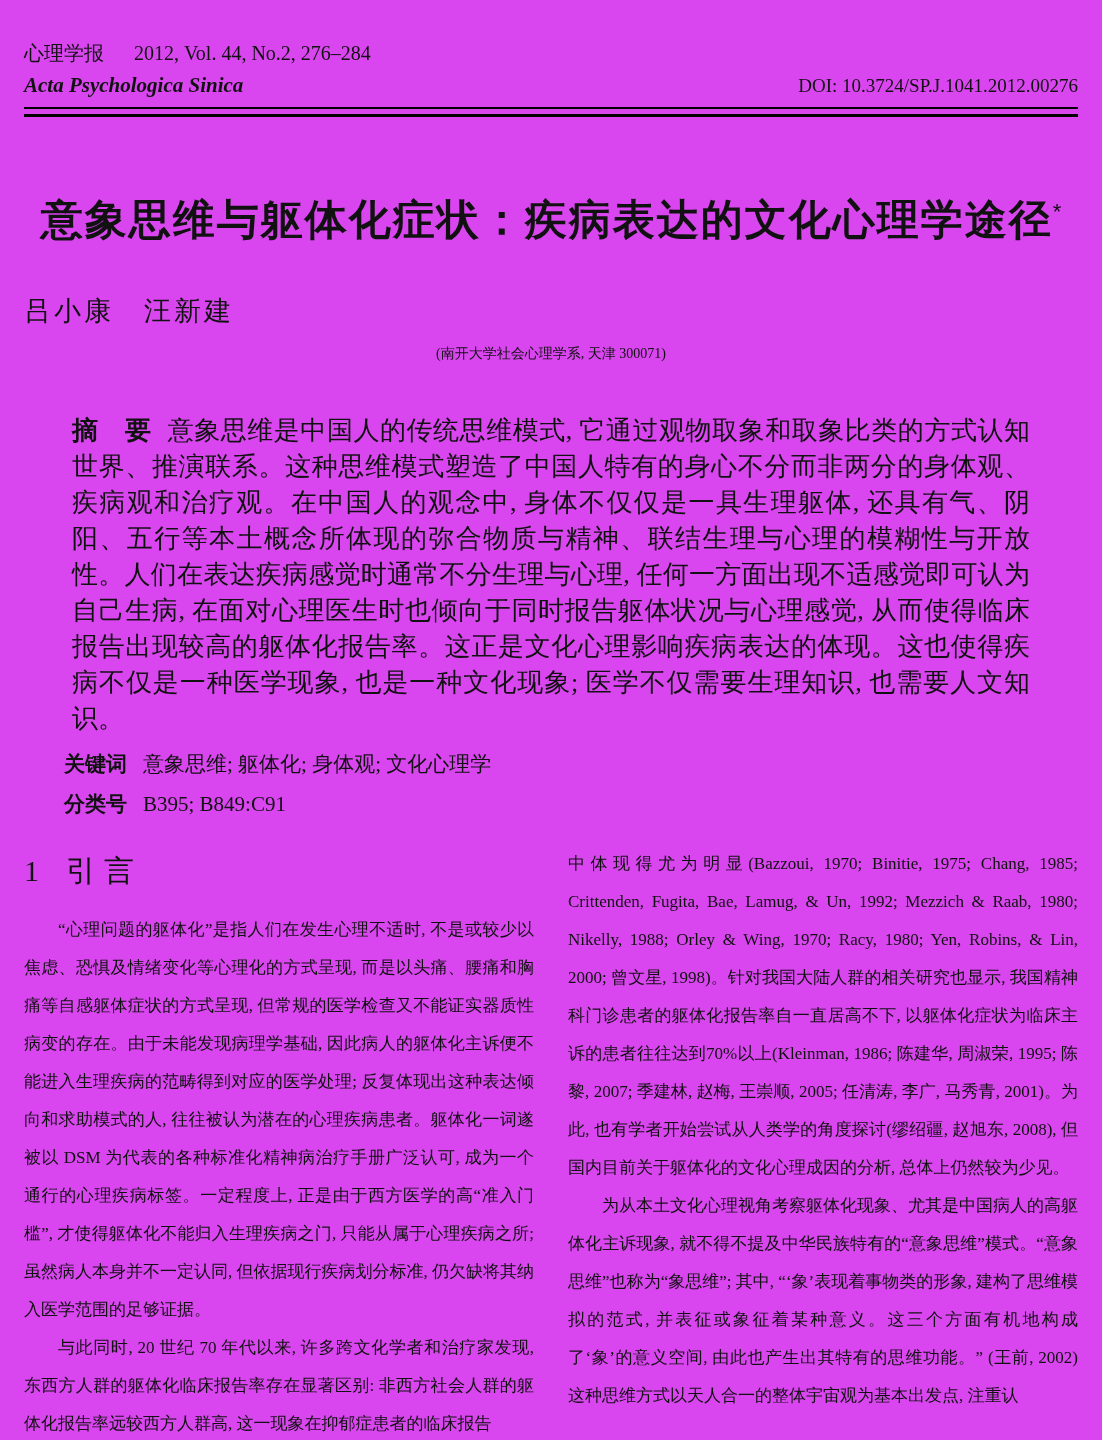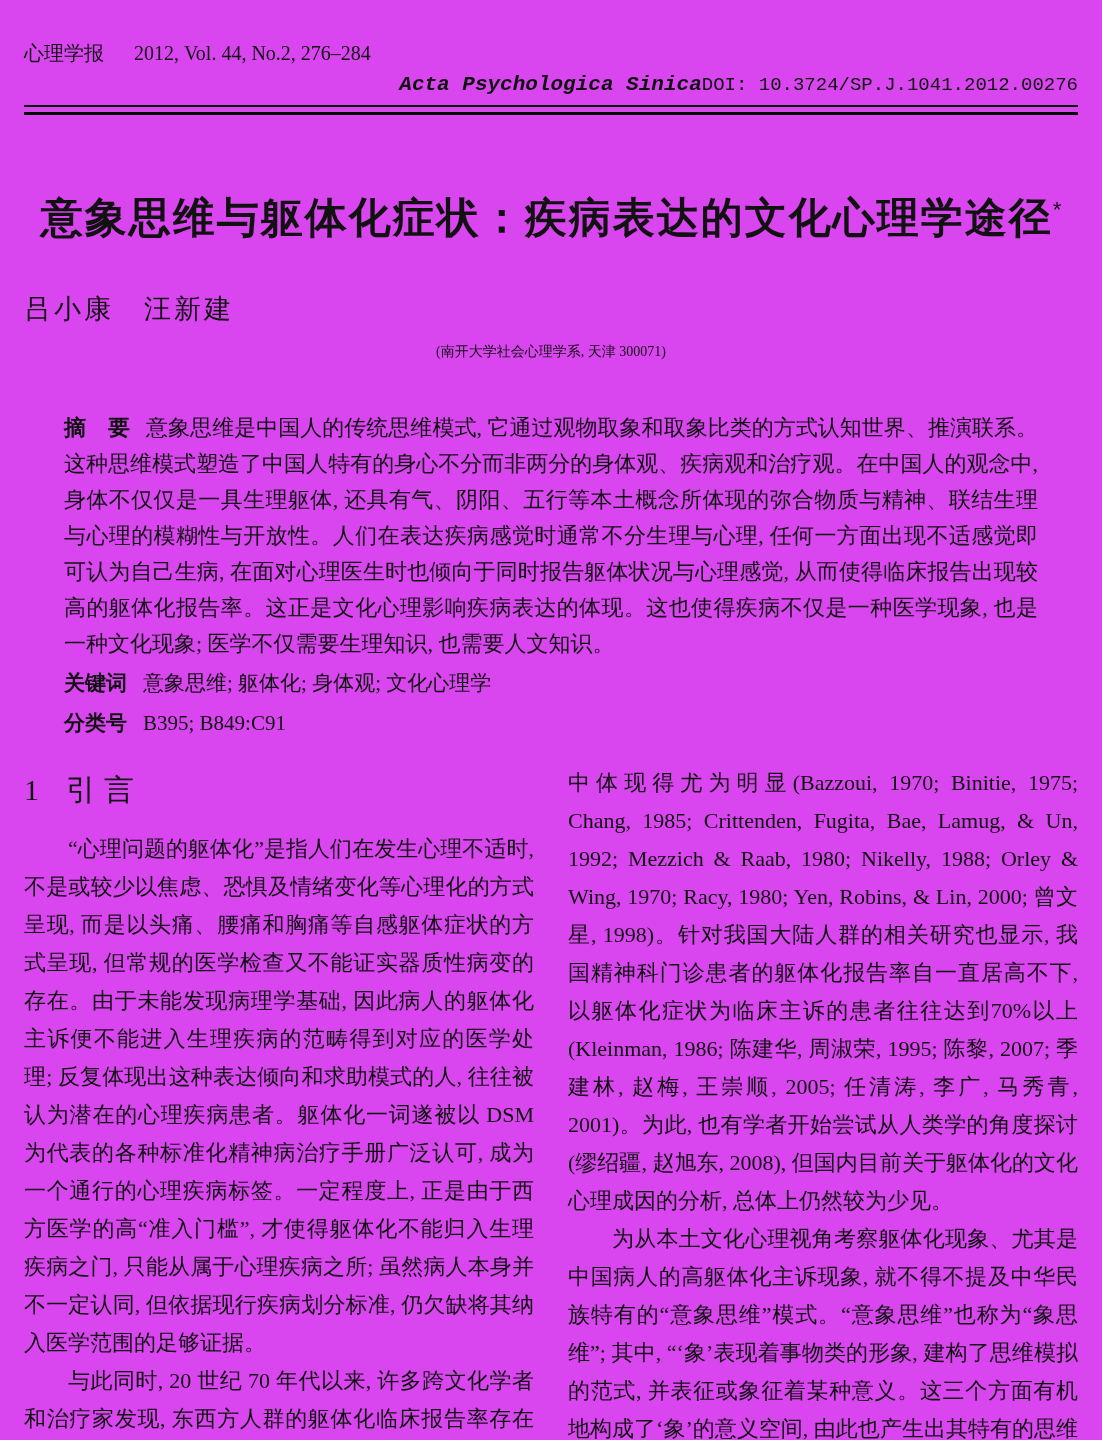--- a/index.html
+++ b/index.html
@@ -10,21 +10,21 @@
     background:#d946ef;
     color:#111;
     box-sizing:border-box;
     padding:40px 24px 0 24px;
     overflow:hidden;
     font-family:"Liberation Serif","DejaVu Serif",serif;
   }
   
   .hdr-row1{font-size:20px;line-height:26px;}
   .hdr-journal-cn{margin-right:30px;}
-  .hdr-row2{display:flex;justify-content:flex-end;align-items:baseline;margin-top:7px;font-family:Liberation Mono, monospace;}
+  .hdr-row2{display:flex;justify-content:space-between;align-items:baseline;margin-top:7px;}
   .hdr-journal-en{font-style:italic;font-weight:bold;font-size:21px;}
   .hdr-doi{font-size:19px;}
   .hdr-rule{margin-top:9px;height:5px;border-top:2px solid #000;border-bottom:3px solid #000;}
   
   .title{
     margin:70px 0 0 0;
     text-align:center;
     font-family:"Liberation Sans","DejaVu Sans",sans-serif;
     font-weight:700;
     font-size:42px;
@@ -41,22 +41,22 @@
   }
   .affiliation{
     margin-top:15px;
     text-align:center;
     font-size:14px;
     line-height:24px;
   }
   
   .abstract-block{margin:46px 40px 0 40px;}
   .abs-par{
-    margin:0;
-    font-size:22px;
+    margin:8px;
+    font-size:26px;
     line-height:36px;
     text-align:justify;
   }
   .abs-label,.kw-label{
     font-family:"Liberation Sans","DejaVu Sans",sans-serif;
     font-weight:700;
     margin-right:16px;
   }
   .kw-line{margin:2px 0 0 0;font-size:21px;line-height:37px;text-align:left;}
   
@@ -70,21 +70,21 @@
     margin:6px 0 20px 0;
     font-weight:400;
     font-size:30px;
     line-height:40px;
     letter-spacing:1px;
   }
   .sec-num{margin-right:26px;}
   .sec-title{letter-spacing:8px;}
   .para{
     margin:0;
-    font-size:22px;
+    font-size:17px;
     line-height:38px;
     text-align:justify;
   }
   .indent{text-indent:2em;}
 </style>
 </head>
 <body>
 
 <div class="page">
 

